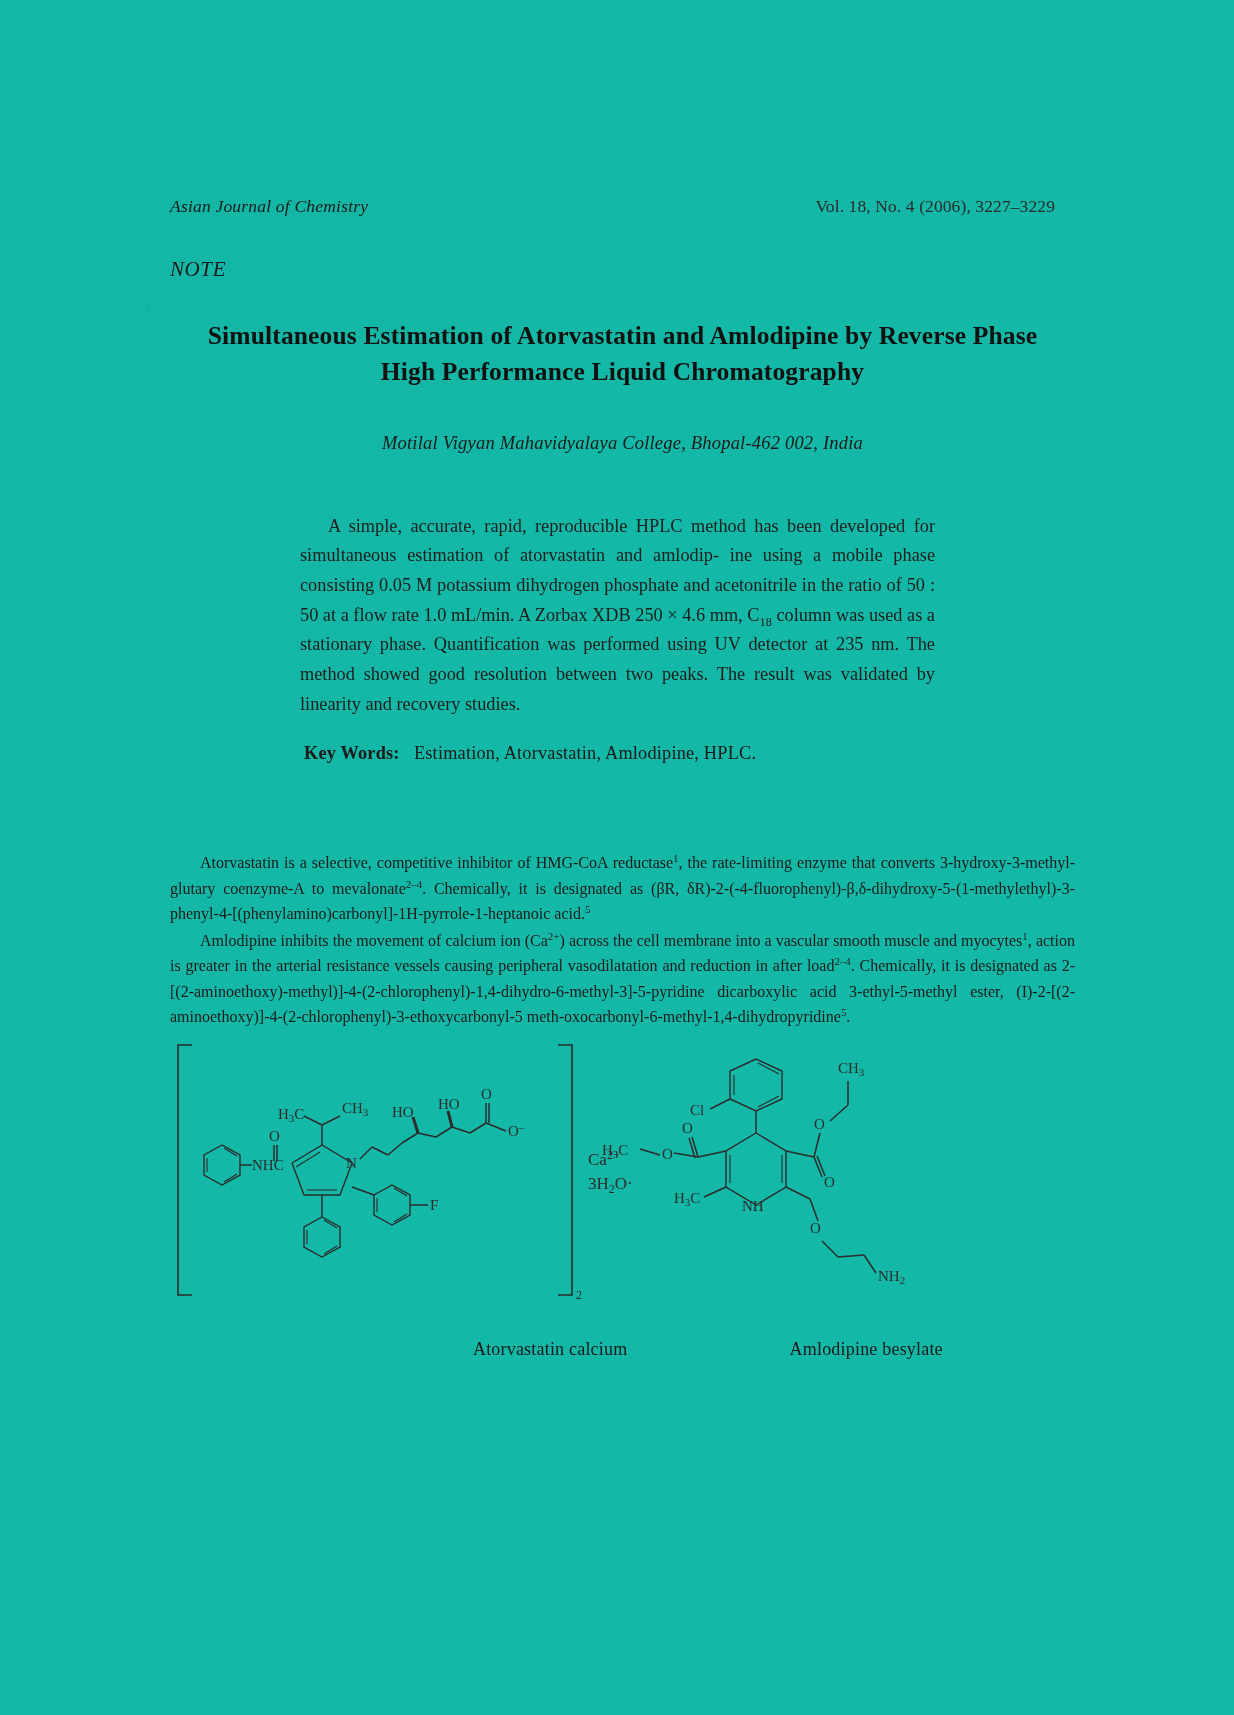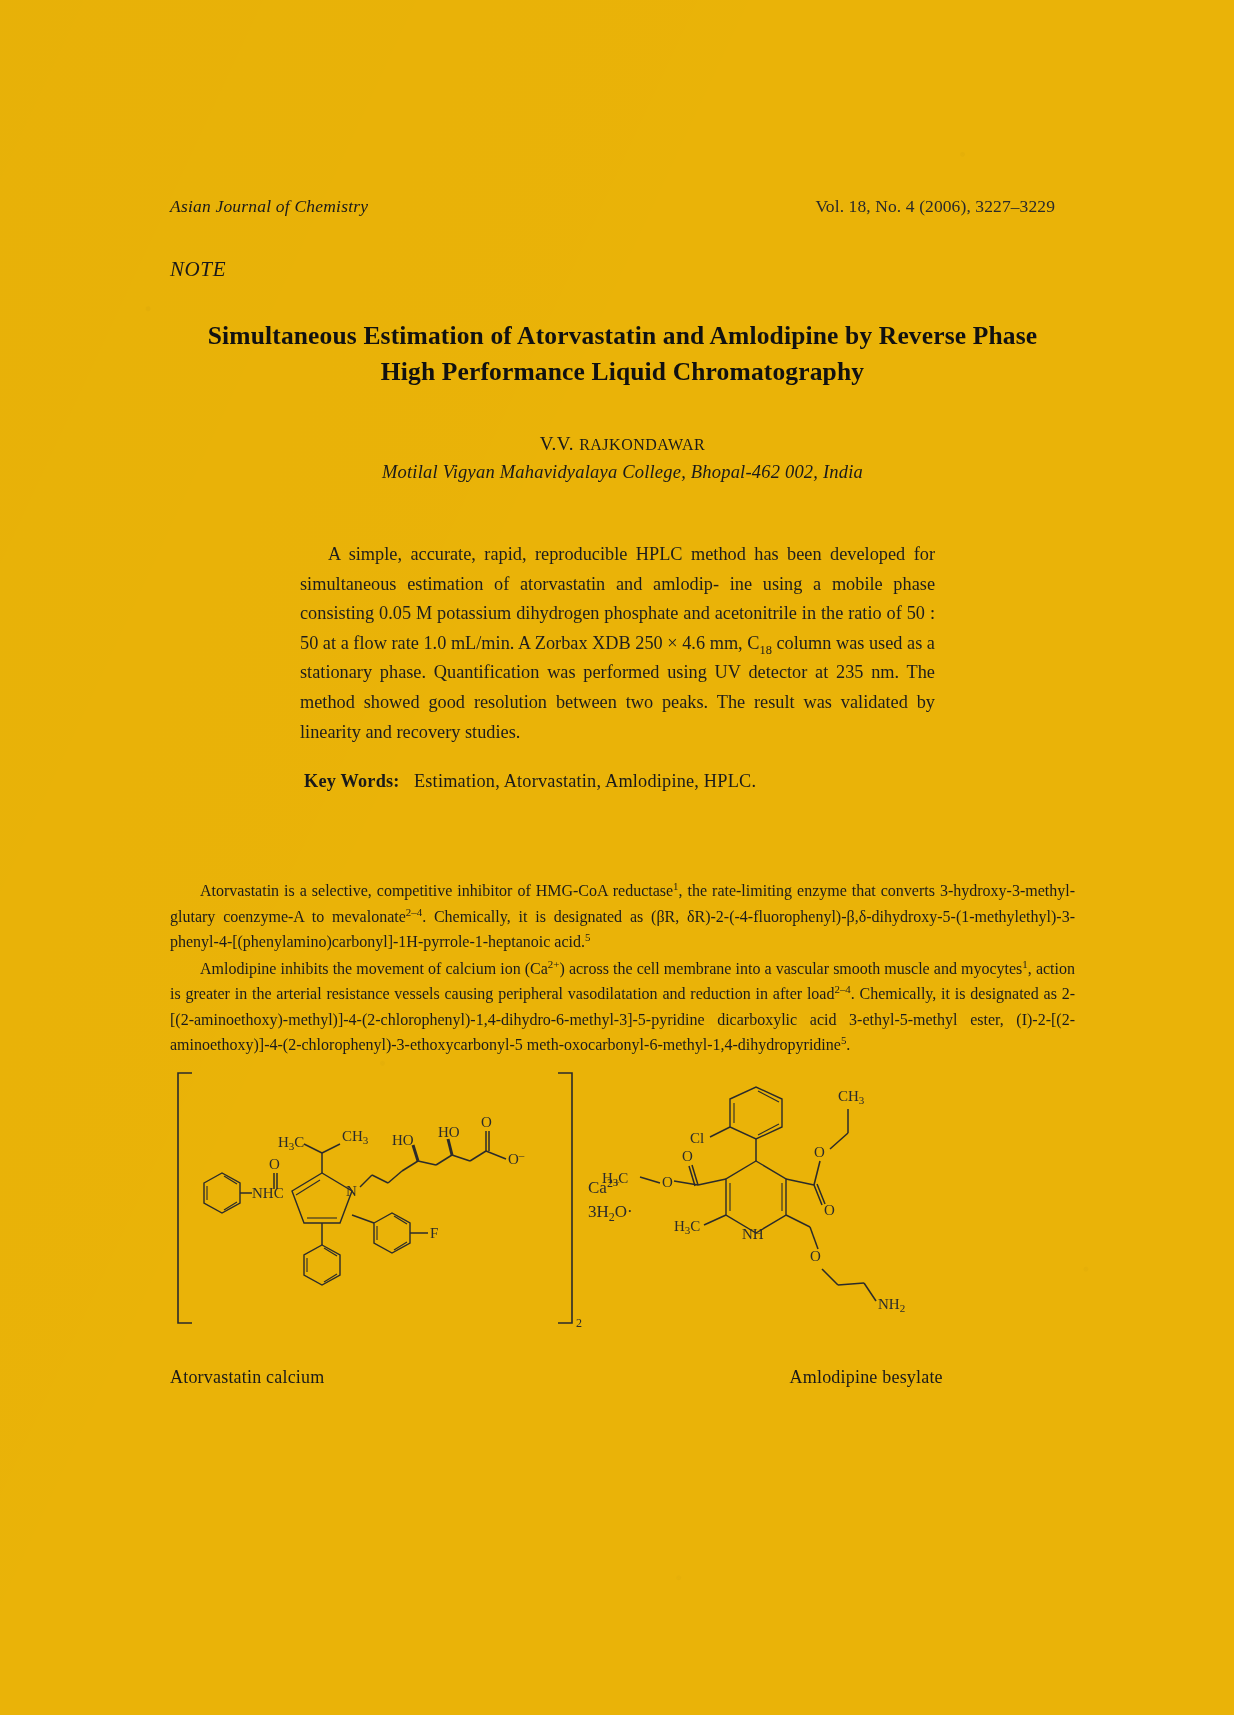--- a/index.html
+++ b/index.html
@@ -11,21 +11,21 @@
     width: 1234px;
     height: 1715px;
     position: relative;
     font-family: "Liberation Serif", serif;
     color: #1a1a1a;
     overflow: hidden;
   }
   .page {
     position: absolute;
     inset: 0;
-    background: #eab308;
+    background: #14b8a6;
   }
   
   .page::before {
     content: "";
     position: absolute;
     inset: 0;
     background:
       radial-gradient(circle at 12% 18%, rgba(0,0,0,0.022) 0 2px, rgba(0,0,0,0) 3px),
       radial-gradient(circle at 78% 9%, rgba(0,0,0,0.02) 0 2px, rgba(0,0,0,0) 3px),
       radial-gradient(circle at 31% 62%, rgba(0,0,0,0.018) 0 2px, rgba(0,0,0,0) 3px),
@@ -134,40 +134,39 @@
     margin-top: 8px;
     height: 300px;
   }
   .struct-svg { display: block; }
   .captions {
     display: flex;
     font-size: 18px;
     margin-top: 2px;
     letter-spacing: 0.2px;
   }
-  .cap-left { width: 460px; text-align: left; }
+  .cap-left { width: 460px; text-align: right; }
   .cap-right { width: 420px; text-align: center; margin-left: 30px; }
 </style>
 </head>
 <body>
 
 <div class="page">
   <div class="content">
 
     <div class="runhead">
       <span class="journal-name">Asian Journal of Chemistry</span>
       <span class="vol-info">Vol. 18, No. 4 (2006), 3227–3229</span>
     </div>
 
     <div class="note-label">NOTE</div>
 
     <div class="title">Simultaneous Estimation of Atorvastatin and Amlodipine by Reverse Phase High Performance Liquid Chromatography</div>
 
     <div class="author-block">
-      <div class="author-name"><span>V.V. </span><span class="sc">RAJKONDAWAR</span></div>
       <div class="affil">Motilal Vigyan Mahavidyalaya College, Bhopal-462 002, India</div>
     </div>
 
     <div class="abstract">
       A simple, accurate, rapid, reproducible HPLC method has been
       developed for simultaneous estimation of atorvastatin and amlodip-
       ine using a mobile phase consisting 0.05 M potassium dihydrogen
       phosphate and acetonitrile in the ratio of 50 : 50 at a flow rate 1.0
       mL/min. A Zorbax XDB 250 × 4.6 mm, C<sub>18</sub> column was used as a
       stationary phase. Quantification was performed using UV detector

